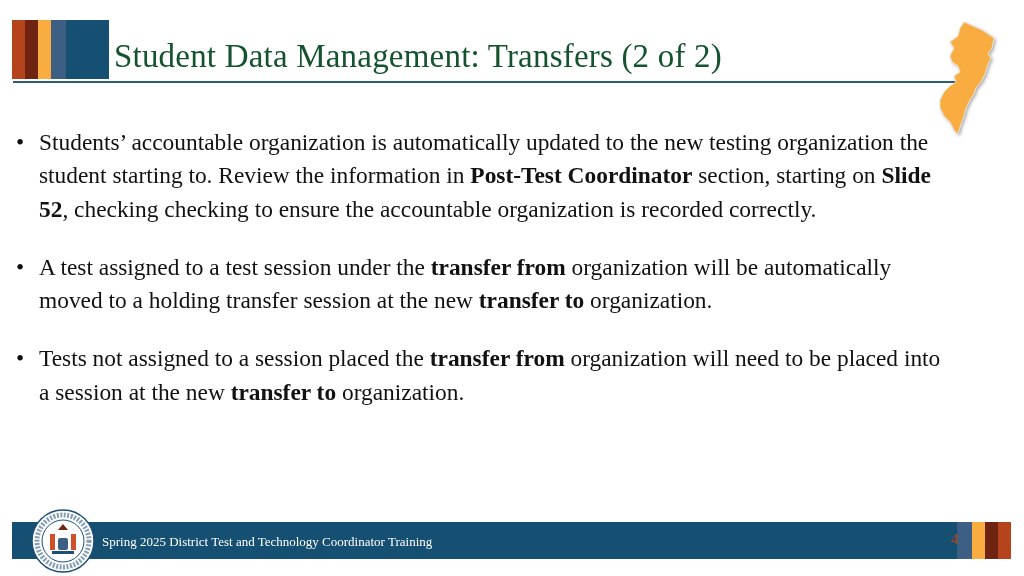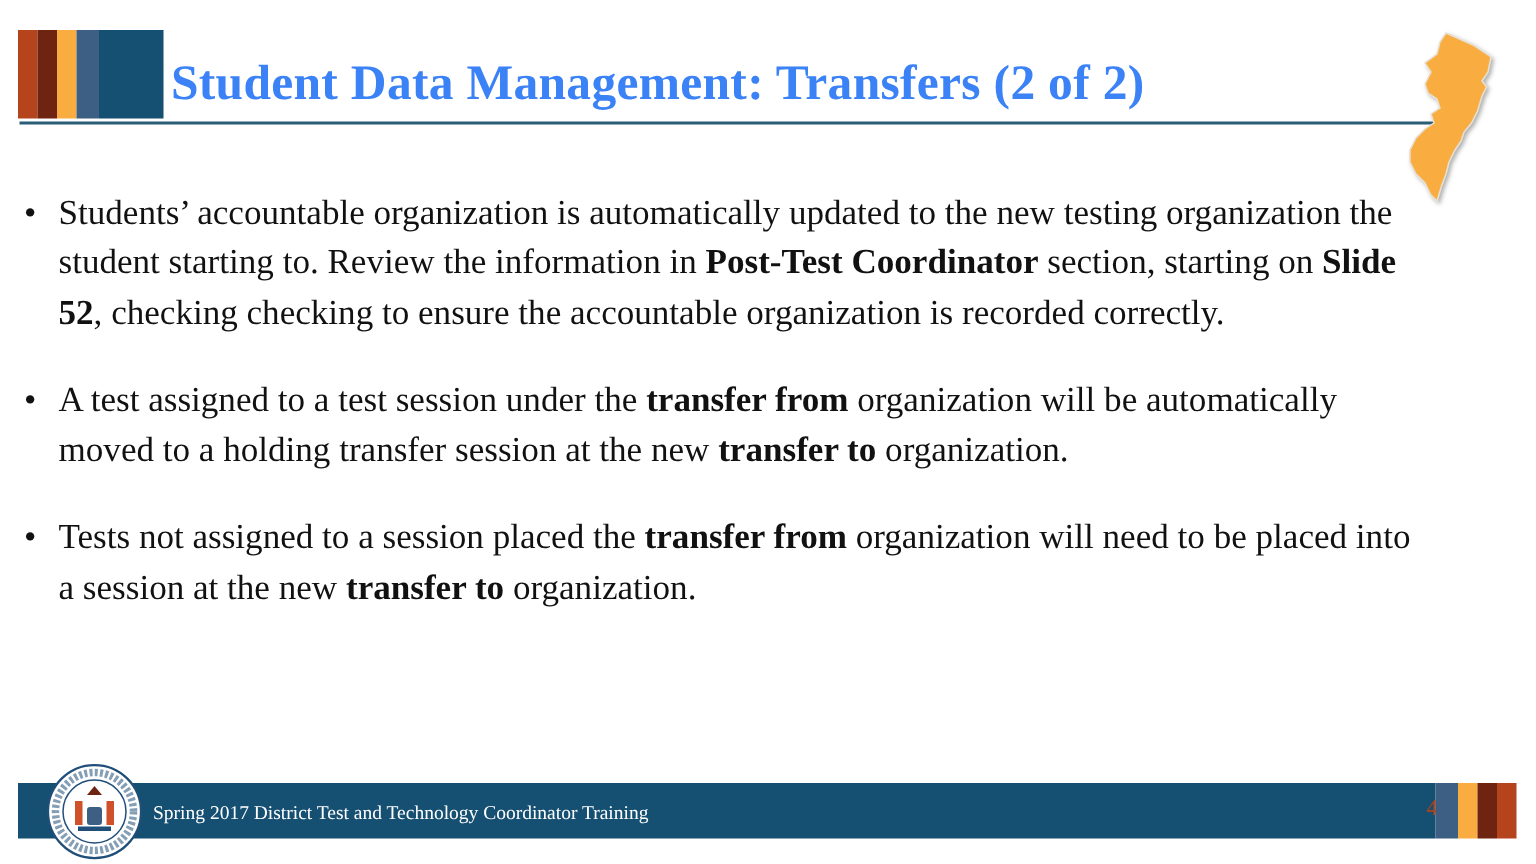--- a/index.html
+++ b/index.html
@@ -7,21 +7,21 @@
       width: 1024px; height: 576px; overflow: hidden;
       background: #ffffff; position: relative;
       font-family: "DejaVu Serif", "Liberation Serif", serif;
     }
     .title-stripes { position: absolute; left: 12px; top: 20px; height: 59px; display: flex; }
     .title-stripes span { display: block; height: 100%; }
     .title-block { position: absolute; left: 66px; top: 20px; width: 43px; height: 59px; background: #154f72; }
     .title-text {
       position: absolute; left: 114px; top: 38px;
       font-family: "Liberation Serif", "DejaVu Serif", serif;
-      font-weight: bold; font-size: 33px; color: #3b82f6; white-space: nowrap;
+      font-weight: normal; font-size: 33px; color: #14532d; white-space: nowrap;
       letter-spacing: 0.2px;
     }
     .title-rule { position: absolute; left: 13px; top: 81px; width: 955px; height: 2px; background: #2a5d78; }
     .nj-map { position: absolute; left: 936px; top: 18px; width: 66px; height: 122px; }
     .content { position: absolute; left: 16px; top: 126px; width: 925px; }
     .bullet { position: relative; padding-left: 23px; font-family: "Liberation Serif", "DejaVu Serif", serif; font-size: 23.4px; line-height: 33.3px; color: #111; margin-bottom: 25px; }
     .bullet .dot { position: absolute; left: 0; top: 0; }
     .bullet b { font-weight: bold; }
     .footer-bar { position: absolute; left: 12px; top: 522px; width: 945px; height: 37px; background: #154f72; }
     .footer-text { position: absolute; left: 102px; top: 534px; font-family: "Liberation Serif", "DejaVu Serif", serif; font-size: 13px; color: #ffffff; white-space: nowrap; }
@@ -71,20 +71,20 @@
 <svg class="seal" viewBox="0 0 66 66">
   <circle cx="33" cy="33" r="31" fill="#ffffff" stroke="#1f4e79" stroke-width="1.5"></circle>
   <circle cx="33" cy="33" r="21" fill="#ffffff" stroke="#1f4e79" stroke-width="1"></circle>
   <circle cx="33" cy="33" r="26" fill="none" stroke="#1f4e79" stroke-width="5" stroke-dasharray="2 1.5" opacity="0.55"></circle>
   <rect x="28" y="30" width="10" height="12" rx="2" fill="#3e5f84"></rect>
   <rect x="20" y="26" width="5" height="16" fill="#d0502a"></rect>
   <rect x="41" y="26" width="5" height="16" fill="#d0502a"></rect>
   <path d="M28 22 L33 16 L38 22 Z" fill="#6e2410"></path>
   <rect x="22" y="43" width="22" height="3" fill="#1f4e79"></rect>
 </svg>
-<div class="footer-text">Spring 2017 District Test and Technology Coordinator Training</div>
+<div class="footer-text">Spring 2025 District Test and Technology Coordinator Training</div>
 <div class="page-num">45</div>
 <div class="footer-stripes">
   <span style="width:15px;background:#3e5f84"></span>
   <span style="width:13px;background:#f9ad40"></span>
   <span style="width:13px;background:#6e2410"></span>
   <span style="width:13px;background:#b5441c"></span>
 </div>
 
 </body></html>

